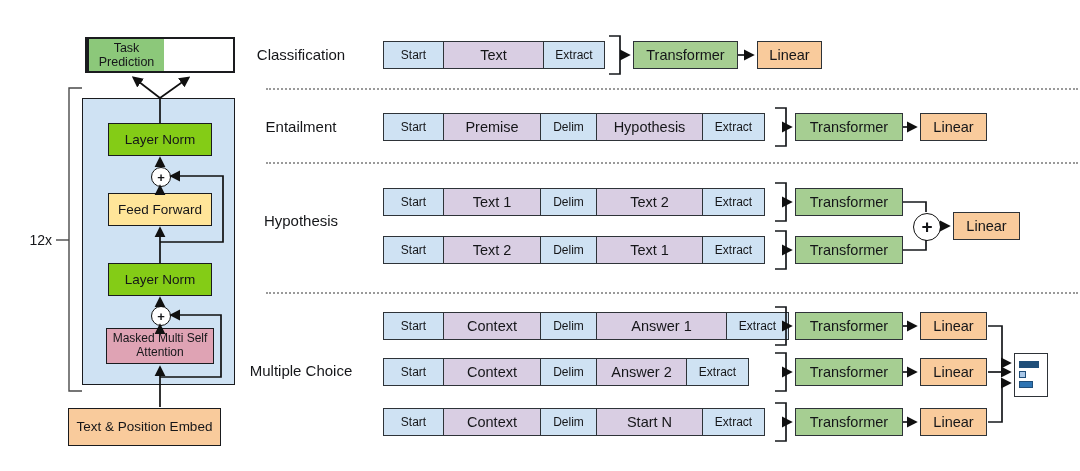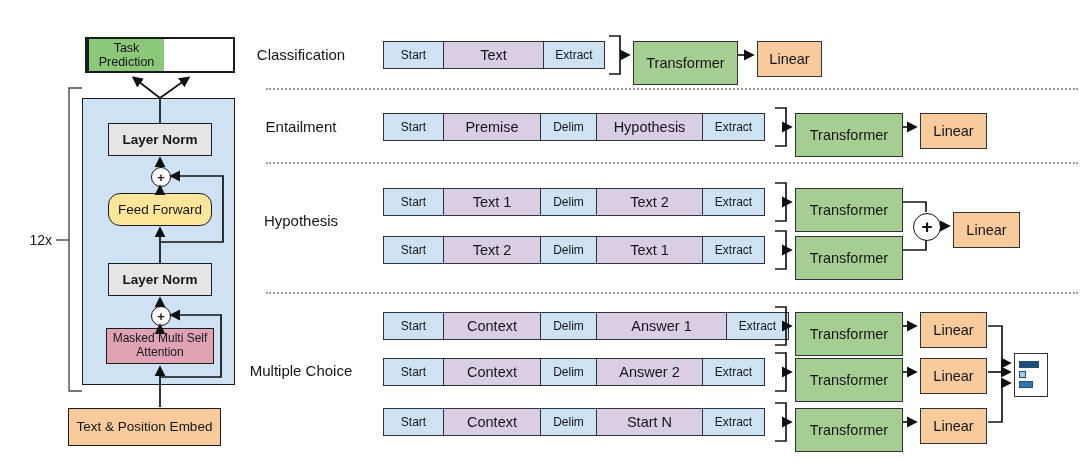--- a/index.html
+++ b/index.html
@@ -3,40 +3,40 @@
 <meta charset="utf-8">
 <style>
   html,body{margin:0;padding:0;background:#fff;}
   #canvas{position:relative;width:1080px;height:471px;background:#ffffff;
           font-family:"Liberation Sans",sans-serif;color:#151619;overflow:hidden;}
   svg.lines{position:absolute;left:0;top:0;width:1080px;height:471px;z-index:6;pointer-events:none;}
 
   .block{position:absolute;box-sizing:border-box;border:1.8px solid #1a1b1e;display:flex;
          align-items:center;justify-content:center;text-align:center;z-index:3;line-height:1.15;}
   .bigblue{background:#cfe2f3;z-index:1;}
-  .purple{background:#e5e5e5;font-size:13.5px;font-weight:bold;}
+  .purple{background:#84cc16;font-size:13.5px;}
   .yellow{background:#ffe599;font-size:13.5px;}
   .pink{background:#dfa3b4;font-size:12px;padding:0 2px;}
   .orange{background:#f9cb9c;font-size:13.5px;}
   .headwrap{position:absolute;box-sizing:border-box;border:2px solid #1a1b1e;display:flex;z-index:3;}
   .headcell{display:flex;align-items:center;justify-content:center;text-align:center;
             font-size:12.5px;line-height:1.15;box-sizing:border-box;}
   .repeat{position:absolute;font-size:14px;z-index:3;}
 
   .row{position:absolute;display:flex;z-index:3;}
   .cell{box-sizing:border-box;height:28px;border:1.6px solid #2e3338;border-left:none;
         display:flex;align-items:center;justify-content:center;white-space:nowrap;}
   .cell.first{border-left:1.6px solid #2e3338;}
   .cell.blue{background:#cfe2f3;font-size:12px;}
   .cell.lav{background:#d9cee3;font-size:14.5px;}
 
   .tbox{position:absolute;box-sizing:border-box;border:1.7px solid #2e3338;display:flex;
         align-items:center;justify-content:center;z-index:3;font-size:14.5px;}
-  .transformer{background:#a6ce92;width:108px;height:44px;}
-  .linear{background:#f9cb9c;width:67px;height:36px;}
+  .transformer{background:#a6ce92;width:108px;height:28px;}
+  .linear{background:#f9cb9c;width:67px;height:28px;}
 
   .tasklabel{position:absolute;left:224px;width:154px;text-align:center;font-size:15px;z-index:3;}
   .sep{position:absolute;left:266px;width:812px;height:0;border-top:2px dotted #9a9a9a;z-index:2;}
 
   .pluscircle{position:absolute;background:#ffffff;border:1.7px solid #101010;border-radius:50%;
               display:flex;align-items:center;justify-content:center;z-index:4;font-weight:bold;}
   .plus-sm{width:18px;height:18px;font-size:13px;}
   .plus-lg{width:26px;height:26px;font-size:19px;}
 
   .chartbox{position:absolute;left:1014px;top:353px;width:34px;height:44px;box-sizing:border-box;
@@ -52,21 +52,21 @@
     <div class="headcell" style="width:77px;background:#8cc87a;border-left:2px solid #1a1b1e;">
       <span>Task Prediction</span>
     </div>
   </div>
 
   <div class="block bigblue" style="left:82px;top:98px;width:153px;height:287px;"></div>
 
   <div class="repeat" style="left:20px;top:232px;width:32px;text-align:right;">12x</div>
 
   <div class="block purple" style="left:108px;top:123px;width:104px;height:33px;">Layer Norm</div>
-  <div class="block yellow" style="left:108px;top:193px;width:104px;height:33px;border-radius:12px;">Feed Forward</div>
+  <div class="block yellow" style="left:108px;top:193px;width:104px;height:33px;">Feed Forward</div>
   <div class="block purple" style="left:108px;top:263px;width:104px;height:33px;">Layer Norm</div>
   <div class="block pink" style="left:106px;top:328px;width:108px;height:36px;">Masked Multi Self Attention</div>
   <div class="block orange" style="left:68px;top:408px;width:153px;height:38px;">Text &amp; Position Embed</div>
 
   <div class="pluscircle plus-sm" style="left:151px;top:167px;">+</div>
   <div class="pluscircle plus-sm" style="left:151px;top:306px;">+</div>
 
   <div class="sep" style="top:88px;"></div>
   <div class="sep" style="top:162px;"></div>
   <div class="sep" style="top:292px;"></div>
@@ -116,21 +116,21 @@
     <div class="cell blue first" style="width:61px;">Start</div>
     <div class="cell lav" style="width:97px;">Context</div>
     <div class="cell blue" style="width:56px;">Delim</div>
     <div class="cell lav" style="width:130px;">Answer 1</div>
     <div class="cell blue" style="width:62px;">Extract</div>
   </div>
   <div class="row" style="left:383px;top:358px;">
     <div class="cell blue first" style="width:61px;">Start</div>
     <div class="cell lav" style="width:97px;">Context</div>
     <div class="cell blue" style="width:56px;">Delim</div>
-    <div class="cell lav" style="width:106px;text-align:center;">Answer 2</div>
+    <div class="cell lav" style="width:90px;text-align:center;">Answer 2</div>
     <div class="cell blue" style="width:62px;">Extract</div>
   </div>
   <div class="row" style="left:383px;top:408px;">
     <div class="cell blue first" style="width:61px;">Start</div>
     <div class="cell lav" style="width:97px;">Context</div>
     <div class="cell blue" style="width:56px;">Delim</div>
     <div class="cell lav" style="width:106px;">Start N</div>
     <div class="cell blue" style="width:62px;">Extract</div>
   </div>
   <div class="tbox transformer" style="left:795px;top:312px;">Transformer</div>

